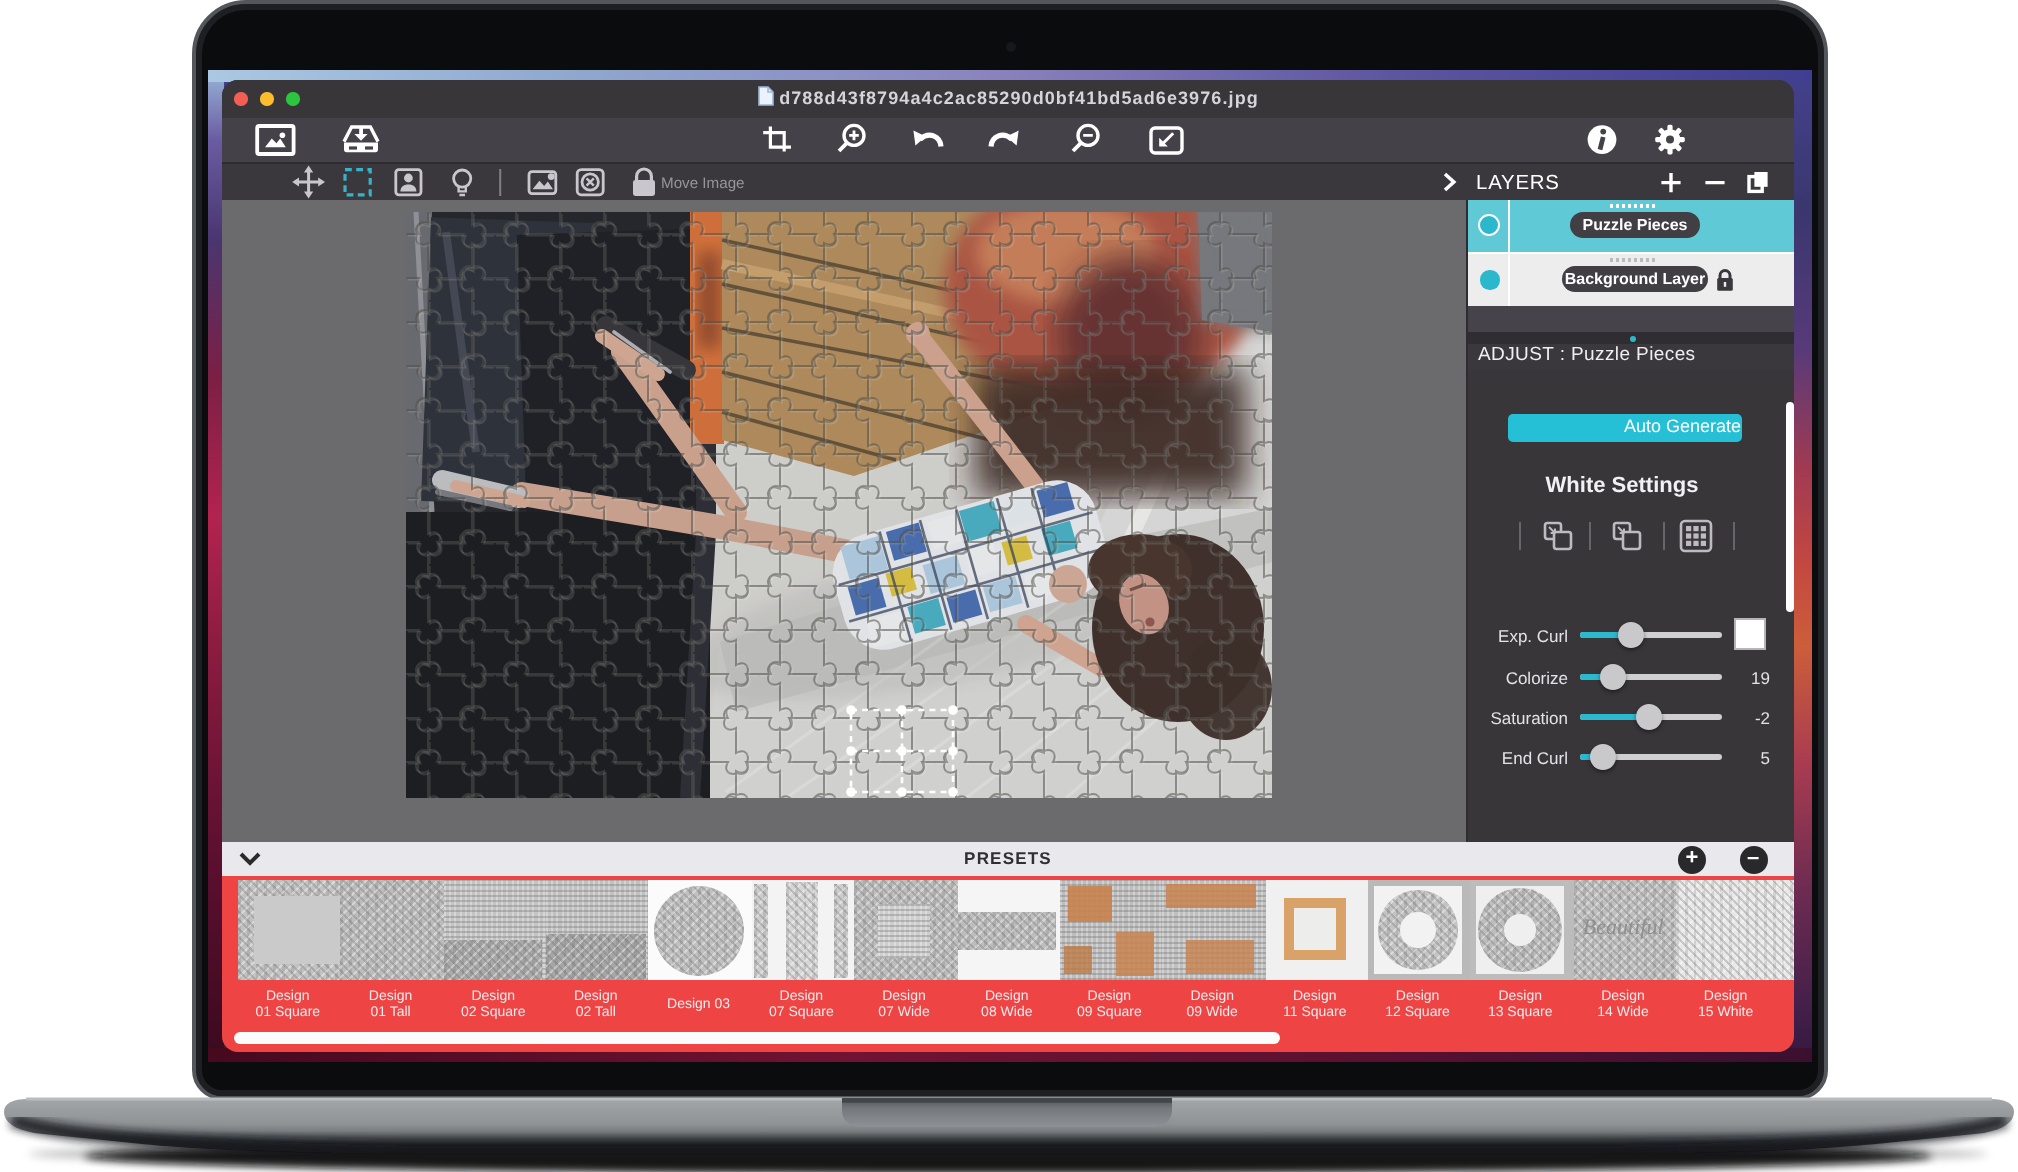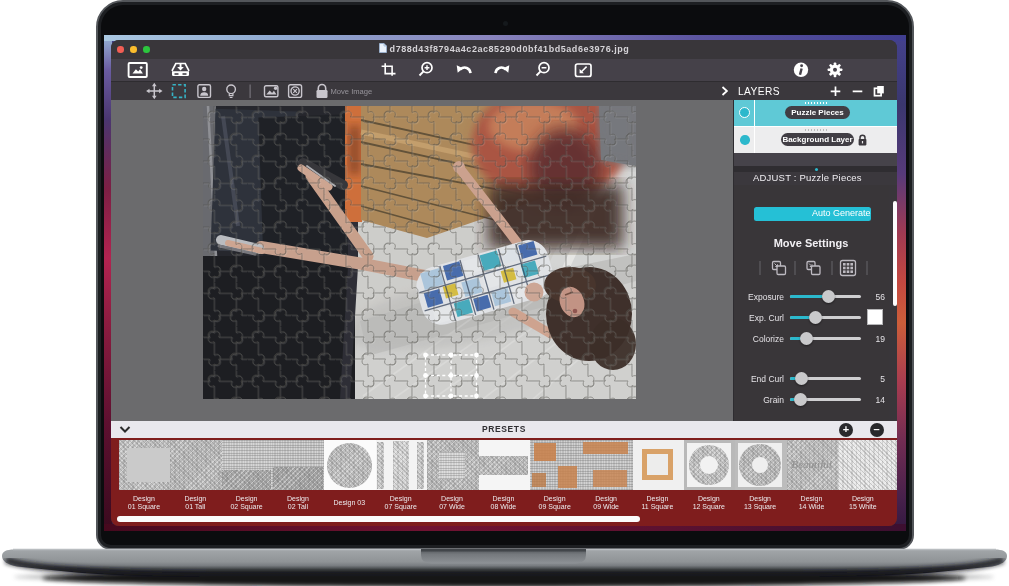--- a/index.html
+++ b/index.html
@@ -13,21 +13,21 @@
 #wpbot{position:absolute;left:0;top:489px;width:802px;height:7px;background:linear-gradient(90deg,#46091e 0%,#711332 40%,#5c1130 70%,#3c0f30 100%)}
 
 #win{position:absolute;left:111px;top:40px;width:786px;height:486px;border-radius:8px;overflow:hidden;background:#39363a}
 #titlebar{position:absolute;left:0;top:0;width:786px;height:19px;background:#39363a}
 .tl{position:absolute;top:6.3px;width:6.6px;height:6.6px;border-radius:50%}
 #title{position:absolute;left:0;top:0;width:786px;height:19px;text-align:center;font-size:9px;font-weight:bold;color:#d6d4d8;line-height:19px;letter-spacing:0.55px}
 #toolbar1{position:absolute;left:0;top:19px;width:786px;height:22.5px;background:#454149;box-shadow:0 -1px 0 #2e2c30 inset,0 1px 0 #2e2c30}
 #row2{position:absolute;left:0;top:41.5px;width:786px;height:18.5px;background:#3b383d}
 #canvas{position:absolute;left:0;top:60px;width:622px;height:321px;background:#6b6b6d}
 #panel{position:absolute;left:622px;top:60px;width:156px;height:321px;background:#393639;border-left:1px solid #2e2c30}
-#presets{position:absolute;left:0;top:381px;width:786px;height:105px;background:#7f1d1d}
+#presets{position:absolute;left:0;top:381px;width:786px;height:105px;background:#ef4444}
 #phead{position:absolute;left:0;top:0;width:786px;height:17px;background:#e9e8ed}
 .srow{position:absolute;left:0;width:164px;height:20px}
 .slbl{position:absolute;left:0;top:5.5px;width:50px;text-align:right;font-size:8.5px;color:#e4e2e6}
 .strack{position:absolute;left:56px;top:8.5px;width:71px;height:3px;background:#cfcfd1;border-radius:1.5px}
 .sfill{height:3px;background:#2bb9cd;border-radius:1.5px}
 .sknob{position:absolute;top:3.5px;width:13px;height:13px;border-radius:50%;background:#c9c9cb;box-shadow:0 1px 2px rgba(0,0,0,0.45)}
 .sval{position:absolute;left:130px;top:5.5px;width:21px;text-align:right;font-size:8.5px;color:#e4e2e6}
 .tile{position:absolute;top:18.6px;width:66px;height:50.6px;background:#c6c6c6}
 .tlab{position:absolute;top:74px;width:56px;text-align:center;font-size:7px;line-height:8.2px;color:#ecebee}
 .nz1{background-image:repeating-linear-gradient(45deg,rgba(105,105,105,0.28) 0,rgba(105,105,105,0.28) 1px,transparent 1px,transparent 3px),repeating-linear-gradient(-45deg,rgba(255,255,255,0.4) 0,rgba(255,255,255,0.34) 1px,transparent 1px,transparent 3.6px),repeating-linear-gradient(90deg,rgba(95,95,95,0.17) 0,rgba(95,95,95,0.17) 1.4px,transparent 1.4px,transparent 4.4px)}
@@ -330,23 +330,23 @@
         <svg class="abs" style="left:122.5px;top:6.5px" width="11" height="13" viewBox="0 0 11 13">
             <path d="M3,5.2 v-1.4 a2.5,2.5 0 0 1 5,0 v1.4" fill="none" stroke="#3b383d" stroke-width="1.5"></path>
             <rect x="1.6" y="5" width="7.8" height="6.4" rx="0.8" fill="#3b383d"></rect>
             <rect x="4.9" y="7" width="1.2" height="2.4" fill="#ededee"></rect>
           </svg>
       </div>
       <div class="abs" style="left:0;top:52.5px;width:164px;height:13.5px;background:#46434a"></div>
       <div class="abs" style="left:0;top:66px;width:164px;height:6px;background:#2f2d31">
         <div class="abs" style="left:80.5px;top:1.6px;width:3.2px;height:3.2px;border-radius:50%;background:#2cb8cc"></div>
       </div>
-      <div class="abs" style="left:0;top:72px;width:164px;height:12.5px;background:#3b383d;color:#f0eef2;font-size:9.5px;line-height:12.5px;padding-left:19px;letter-spacing:0.2px">ADJUST : Puzzle Pieces</div>
+      <div class="abs" style="left:0;top:72px;width:164px;height:12.5px;background:#3b383d;color:#f0eef2;font-size:9.5px;line-height:12.5px;padding-left:5px;letter-spacing:0.2px">ADJUST : Puzzle Pieces</div>
       <div class="abs" style="left:20px;top:107px;width:116.5px;height:13.5px;background:#25c0d6;border-radius:2.5px;color:#fff;font-size:9px;text-align:right;line-height:13.5px">Auto Generate</div>
-      <div class="abs" style="left:0;top:137px;width:154px;text-align:center;color:#f2f0f4;font-size:11px;font-weight:bold">Move Settings</div>
+      <div class="abs" style="left:0;top:137px;width:154px;text-align:center;color:#f2f0f4;font-size:11px;font-weight:bold">White Settings</div>
       <svg class="abs" style="left:0;top:157px" width="164" height="22" viewBox="0 0 164 22">
         <g stroke="#67646b" stroke-width="1">
             <path d="M26,4 v14 M61,4 v14 M98,4 v14 M133,4 v14"></path>
           </g>
         <g stroke="#bdbac1" stroke-width="1.3" fill="none">
           <rect x="38.5" y="4.5" width="8" height="8" rx="1.2"></rect>
           <path d="M40.5,6.5 l3,3 m0,-2.2 v2.2 h-2.2" stroke-width="1"></path>
           <rect x="43" y="9" width="8.5" height="8.5" rx="1.2" fill="#393639"></rect>
           <rect x="73" y="4.5" width="8" height="8" rx="1.2"></rect>
           <path d="M75,6.5 l3,3 m0,-2.2 v2.2 h-2.2" stroke-width="1"></path>
@@ -358,59 +358,51 @@
               <rect x="116.4" y="6" width="2.6" height="2.6"></rect>
             <rect x="109" y="9.7" width="2.6" height="2.6"></rect>
               <rect x="112.7" y="9.7" width="2.6" height="2.6"></rect>
               <rect x="116.4" y="9.7" width="2.6" height="2.6"></rect>
             <rect x="109" y="13.4" width="2.6" height="2.6"></rect>
               <rect x="112.7" y="13.4" width="2.6" height="2.6"></rect>
               <rect x="116.4" y="13.4" width="2.6" height="2.6"></rect>
           </g>
         </g>
       </svg>
-      <div class="srow" style="top:186.5px">
-          <div class="slbl">Exposure</div>
-          <div class="strack">
-            <div class="sfill" style="width:38.4px"></div>
-          </div>
-          <div class="sknob" style="left:87.9px"></div>
-          <div class="sval">56</div>
-        </div>
       <div class="srow" style="top:207px">
           <div class="slbl">Exp. Curl</div>
           <div class="strack">
             <div class="sfill" style="width:25.2px"></div>
           </div>
           <div class="sknob" style="left:74.7px"></div>
         </div>
       <div class="abs" style="left:133px;top:208.5px;width:16px;height:16px;background:#fff;border:1.5px solid #b5b5b7"></div>
       <div class="srow" style="top:228.5px">
           <div class="slbl">Colorize</div>
           <div class="strack">
             <div class="sfill" style="width:16.3px"></div>
           </div>
           <div class="sknob" style="left:65.8px"></div>
           <div class="sval">19</div>
         </div>
+      <div class="srow" style="top:248.5px">
+          <div class="slbl">Saturation</div>
+          <div class="strack">
+            <div class="sfill" style="width:34px"></div>
+          </div>
+          <div class="sknob" style="left:83.5px"></div>
+          <div class="sval">-2</div>
+        </div>
       <div class="srow" style="top:268.5px">
           <div class="slbl">End Curl</div>
           <div class="strack">
             <div class="sfill" style="width:11.5px"></div>
           </div>
           <div class="sknob" style="left:61px"></div>
           <div class="sval">5</div>
-        </div>
-      <div class="srow" style="top:289px">
-          <div class="slbl">Grain</div>
-          <div class="strack">
-            <div class="sfill" style="width:10.3px"></div>
-          </div>
-          <div class="sknob" style="left:59.8px"></div>
-          <div class="sval">14</div>
         </div>
       <div class="abs" style="left:158.5px;top:101px;width:4px;height:105px;background:#fdfdfd;border-radius:2px"></div>
     </div>
     <div id="presets">
         <div id="phead">
         <svg class="abs" style="left:8px;top:4px" width="12" height="9" viewBox="0 0 12 9">
             <path d="M1.5,2 l4.5,4.5 L10.5,2" fill="none" stroke="#2b2b2b" stroke-width="2"></path>
           </svg>
         <div class="abs" style="left:0;width:786px;text-align:center;font-size:8.5px;font-weight:bold;color:#302f33;letter-spacing:0.6px;line-height:17px">PRESETS</div>
         <div class="abs" style="left:728px;top:1.5px;width:14px;height:14px;border-radius:50%;background:#29292c;color:#fff;font-size:11px;line-height:13px;text-align:center;font-weight:bold">+</div>

